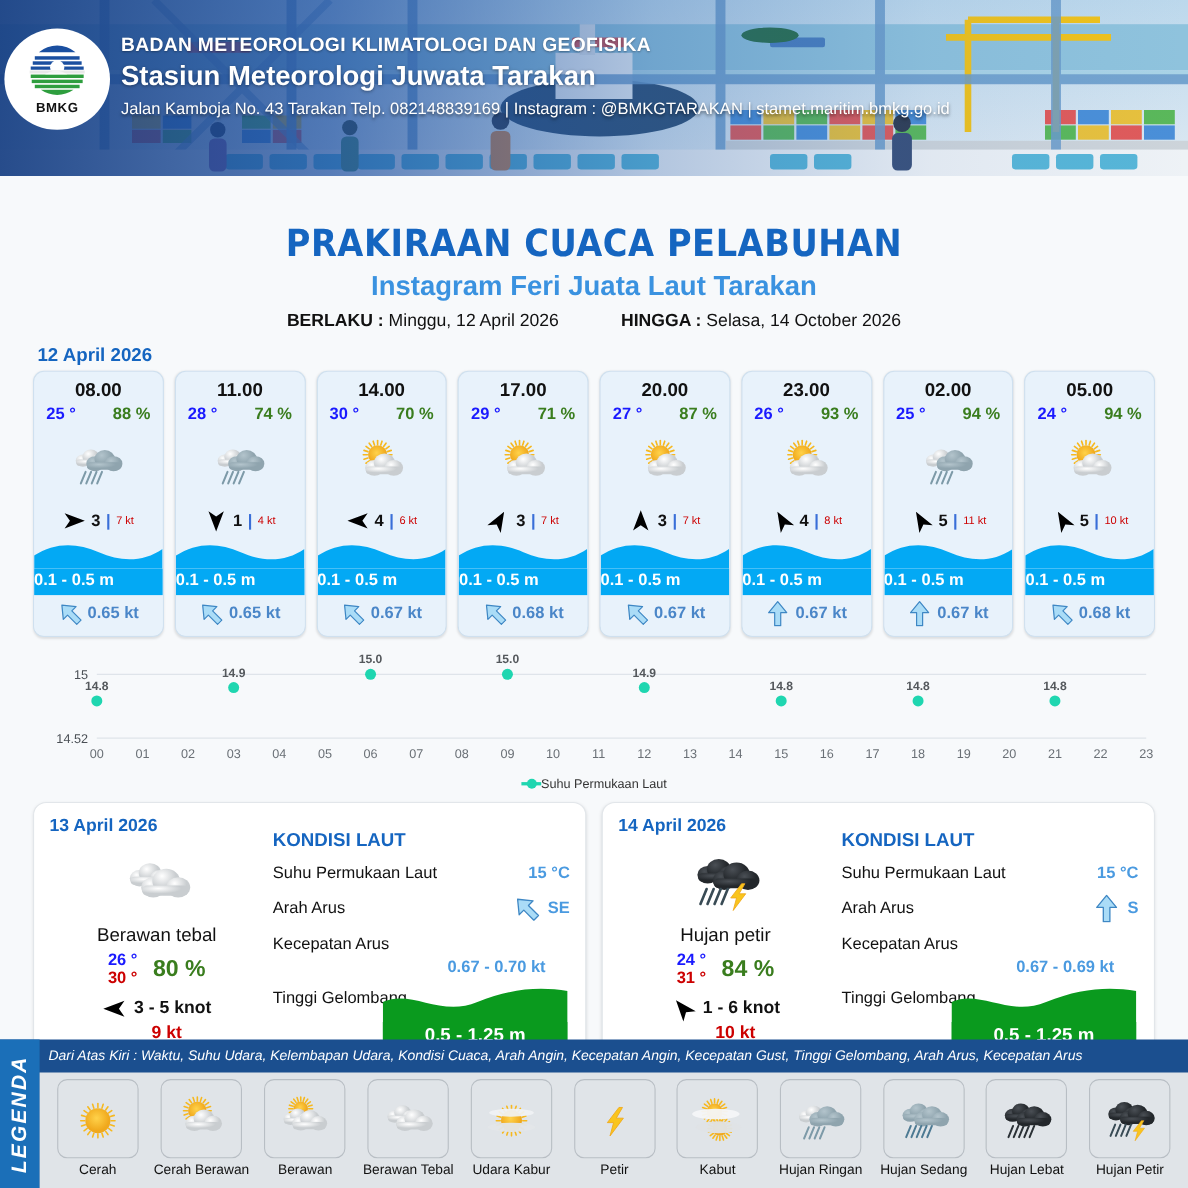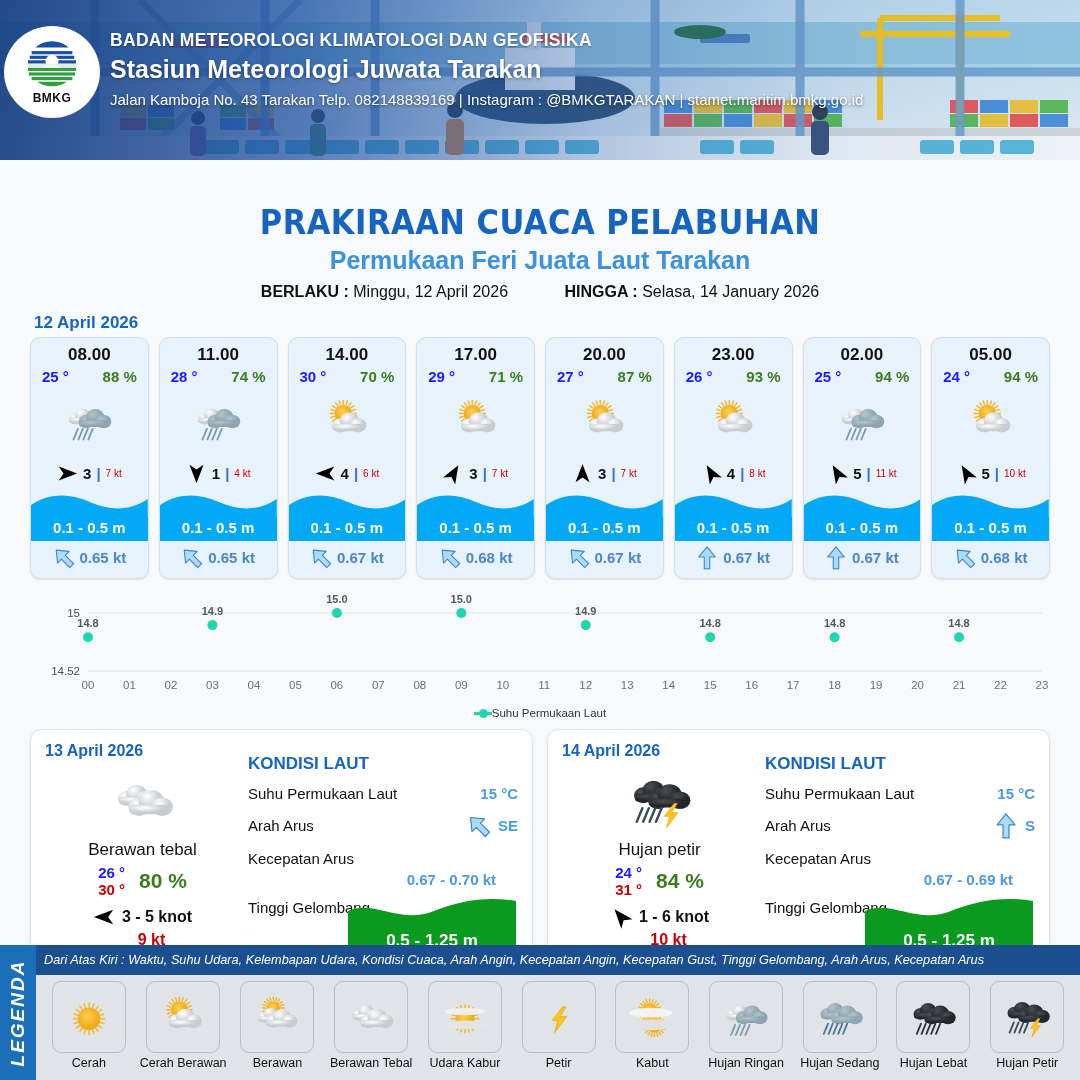--- a/index.html
+++ b/index.html
@@ -60,21 +60,21 @@
   .c-tr { display:flex; justify-content:space-between; padding:3px 11px 0; }
   .c-temp { font-size:15px; font-weight:bold; color:#1a1aff; }
   .c-hum { font-size:15px; font-weight:bold; color:#3a7d1e; }
   .c-ico { height:72px; display:flex; align-items:center; justify-content:center; }
   .c-wind { display:flex; align-items:center; justify-content:center; gap:5px; height:32px; }
   .c-wind .num { font-size:15px; font-weight:bold; color:#111; }
   .c-wind .bar { color:#3a6fd8; font-weight:bold; font-size:15px; }
   .c-wind .gust { font-size:10px; font-weight:normal; color:#cc0000; }
   .c-wave-wrap { position:relative; margin-top:2px; }
   .wave-svg { display:block; width:100%; height:26px; }
-  .c-wave-band { background:#03a9f4; text-align:center; padding:2px 0 4px; }
+  .c-wave-band { background:#03a9f4; text-align:left; padding:2px 0 4px; }
   .c-wave-band span { color:#fff; font-weight:bold; font-size:15px; }
   .c-cur { display:flex; align-items:center; justify-content:center; gap:5px; padding:5px 0 8px; background:#e8f2fb; }
   .c-cur span { font-size:15px; font-weight:bold; color:#4a86c8; }
 
   
   .chart-area { position:relative; margin:14px 30px 0; height:112px; }
   .chart-legend { text-align:center; font-size:11.5px; color:#333; margin-top:2px; }
   .chart-legend .dot { display:inline-block; width:9px; height:9px; background:#1fd6b0; border-radius:50%; vertical-align:middle; margin-right:4px; }
   .chart-legend .lline { display:inline-block; width:18px; height:3px; background:#1fd6b0; vertical-align:middle; margin-right:-13px; }
 
@@ -267,29 +267,29 @@
 
   <div class="hdr-text">
     <div class="hdr-l1">BADAN METEOROLOGI KLIMATOLOGI DAN GEOFISIKA</div>
     <div class="hdr-l2">Stasiun Meteorologi Juwata Tarakan</div>
     <div class="hdr-l3">Jalan Kamboja No. 43 Tarakan  Telp. 082148839169 | Instagram : @BMKGTARAKAN | stamet.maritim.bmkg.go.id</div>
   </div>
 </div>
 
 <div class="titles">
   <div class="t-main">PRAKIRAAN CUACA PELABUHAN</div>
-  <div class="t-sub">Permukaan Feri Juata Laut Tarakan</div>
+  <div class="t-sub">Instagram Feri Juata Laut Tarakan</div>
   <div class="t-valid">
     <span class="grp">
       <b>BERLAKU :</b>
       <span>Minggu, 12 April 2026</span>
     </span>
     <span class="grp">
       <b>HINGGA :</b>
-      <span>Selasa, 14 January 2026</span>
+      <span>Selasa, 14 October 2026</span>
     </span>
   </div>
 </div>
 
 <div class="date-label">12 April 2026</div>
 
 <div class="cards" id="cards-row">
     <div class="card">
     <div class="c-time">08.00</div>
     <div class="c-tr">

